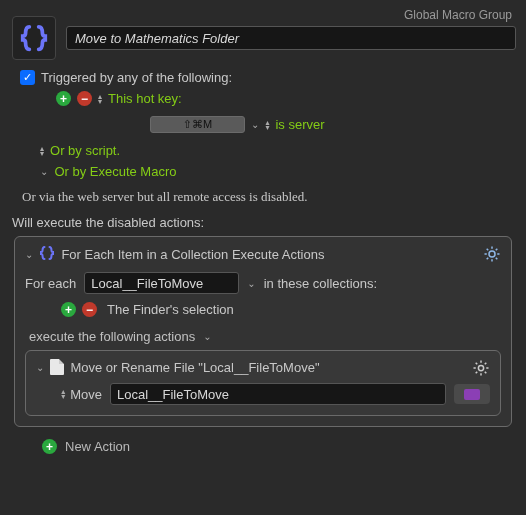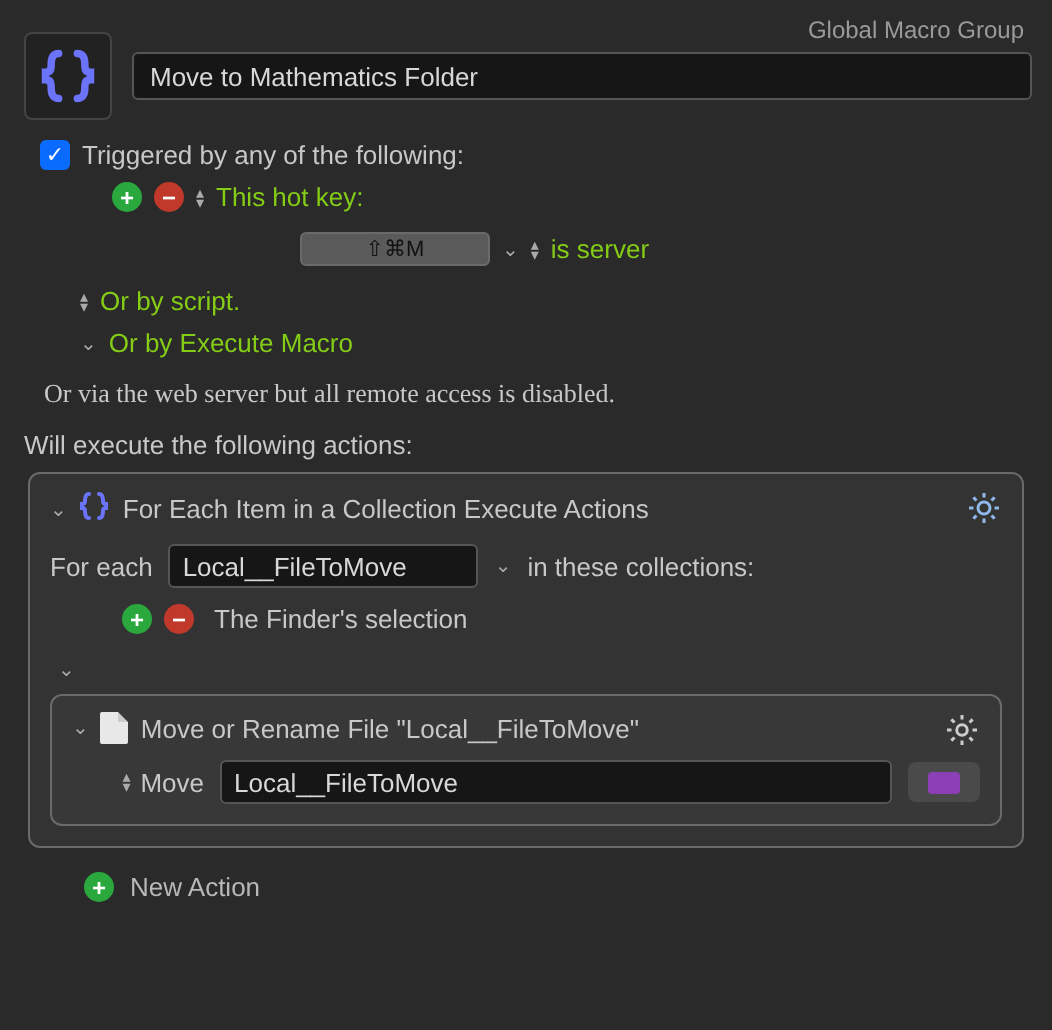--- a/index.html
+++ b/index.html
@@ -37,20 +37,21 @@
   .app-icon svg { width: 30px; height: 30px; }
   .title-input {
     flex: 1;
     height: 24px;
     background: #161616;
     border: 1px solid #555;
     border-radius: 3px;
     color: #d8d8d8;
     padding: 0 8px;
     font-size: 13px;
+    font-style: italic;
   }
   .section {
     padding: 10px 20px 0 20px;
   }
   .row { display: flex; align-items: center; gap: 6px; }
   .checkbox {
     width: 15px; height: 15px;
     background: #0a6cff;
     border-radius: 3px;
     display: inline-flex;
@@ -233,21 +234,21 @@
   </div>
   <div class="row indent2 v6">
     <span class="disclosure">⌄</span>
     <span class="bold">Or by Execute Macro</span>
   </div>
   <div class="row pad-top" style="padding-left:2px;font-family:Liberation Serif, serif;">
     <span>Or via the web server but all remote access is disabled.</span>
   </div>
 </div>
 
-<div class="subhead">Will execute the following actions:</div>
+<div class="subhead">Will execute the disabled actions:</div>
 
 <div class="action-outer">
   <div class="action-header">
     <span class="disclosure">⌄</span>
     <span class="brace-icon">
       <svg viewBox="0 0 32 32">
           <path d="M11 4 C7 4 7 8 7 11 C7 13 6 14 4 14 L4 18 C6 18 7 19 7 21 C7 24 7 28 11 28" stroke="#6b74f8" stroke-width="4" fill="none" stroke-linecap="round"></path>
           <path d="M21 4 C25 4 25 8 25 11 C25 13 26 14 28 14 L28 18 C26 18 25 19 25 21 C25 24 25 28 21 28" stroke="#6b74f8" stroke-width="4" fill="none" stroke-linecap="round"></path>
         </svg>
     </span>
@@ -269,20 +270,21 @@
     <span>in these collections:</span>
   </div>
 
   <div class="row3">
     <span class="add-btn">+</span>
     <span class="del-btn">−</span>
     <span style="margin-left:4px;">The Finder's selection</span>
   </div>
 
   <div class="exec-label">
+    <span>execute the following actions</span>
     <span class="disclosure">⌄</span>
   </div>
 
   <div class="inner-action">
     <div class="action-header">
       <span class="disclosure">⌄</span>
       <span class="file-icon"></span>
       <span>Move or Rename File "Local__FileToMove"</span>
       <span class="gear">
         <svg width="18" height="18" viewBox="0 0 24 24">

